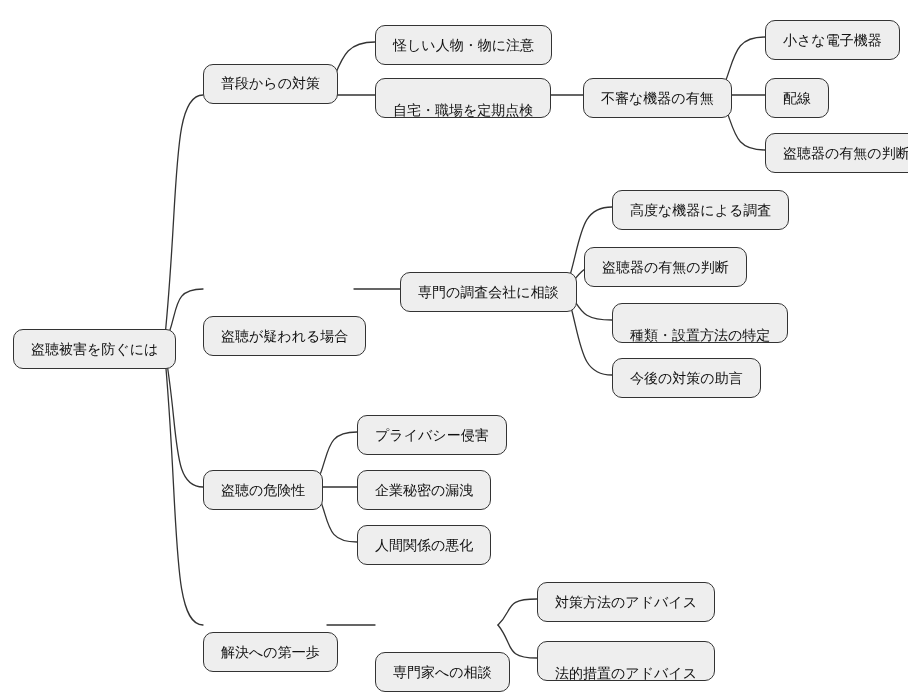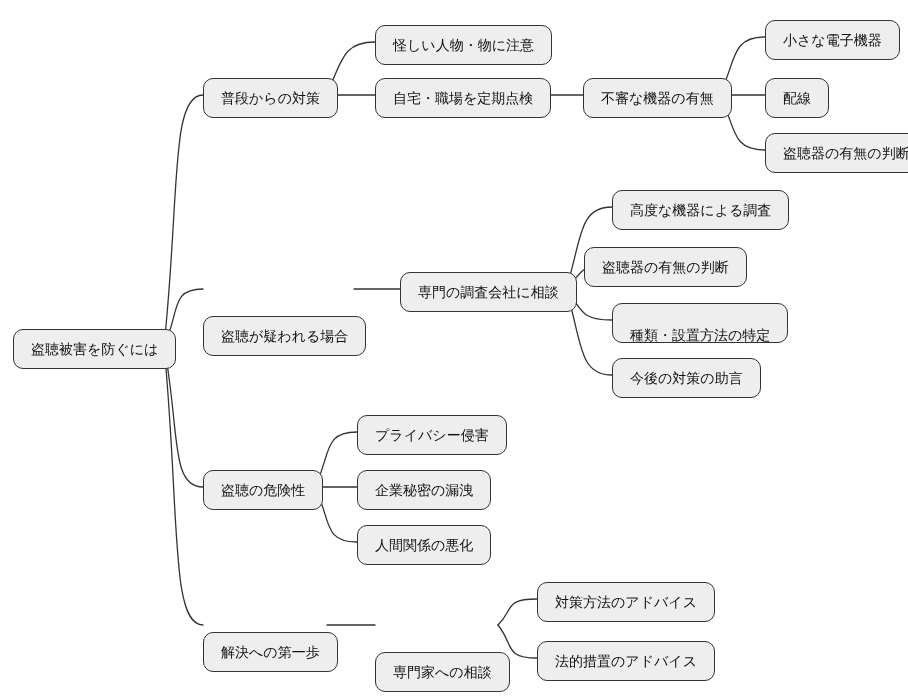--- a/index.html
+++ b/index.html
@@ -69,27 +69,27 @@
       <path d="M315,487 C331,520 323,542 357,542"></path>
       <path d="M164,346 C180,513.4 170,625 203,625"></path>
       <path d="M327,625 L375,625"></path>
       <path d="M498,625 C514,609.4 504,599 537,599"></path>
       <path d="M498,625 C514,644.8 504,658 537,658"></path>
     </svg>
   <div id="node-layer">
       <div class="node" id="node-root" style="left: 13px; top: 329px; min-width: 145px;">
         <span>盗聴被害を防ぐには</span>
       </div>
-      <div class="node" id="node-n1" style="left: 203px; top: 78px; min-width: 115px;">
+      <div class="node" id="node-n1" style="left: 203px; top: 64px; min-width: 115px; font-family: Liberation Serif, serif;">
         <span>普段からの対策</span>
       </div>
       <div class="node" id="node-n1a" style="left: 375px; top: 25px; min-width: 159px;">
         <span>怪しい人物・物に注意</span>
       </div>
-      <div class="node" id="node-n1b" style="left: 375px; top: 78px; min-width: 159px;">
+      <div class="node" id="node-n1b" style="left: 375px; top: 78px; min-width: 159px; align-items: flex-end;">
         <span>自宅・職場を定期点検</span>
       </div>
       <div class="node" id="node-n1b1" style="left: 583px; top: 78px; min-width: 133px;">
         <span>不審な機器の有無</span>
       </div>
       <div class="node" id="node-n1b1a" style="left: 765px; top: 20px; min-width: 116px;">
         <span>小さな電子機器</span>
       </div>
       <div class="node" id="node-n1b1b" style="left: 765px; top: 78px; min-width: 44px;">
         <span>配線</span>
@@ -129,17 +129,17 @@
       </div>
       <div class="node" id="node-n4" style="left: 203px; top: 608px; min-width: 124px; margin-top: 24px;">
         <span>解決への第一歩</span>
       </div>
       <div class="node" id="node-n4a" style="left: 375px; top: 608px; min-width: 120px; margin-top: 44px;">
         <span>専門家への相談</span>
       </div>
       <div class="node" id="node-n4a1" style="left: 537px; top: 582px; min-width: 165px;">
         <span>対策方法のアドバイス</span>
       </div>
-      <div class="node" id="node-n4a2" style="left: 537px; top: 641px; min-width: 165px;">
+      <div class="node" id="node-n4a2" style="left: 537px; top: 641px; min-width: 165px; align-items: flex-end;">
         <span>法的措置のアドバイス</span>
       </div>
     </div>
 </div>
 
 </body></html>

